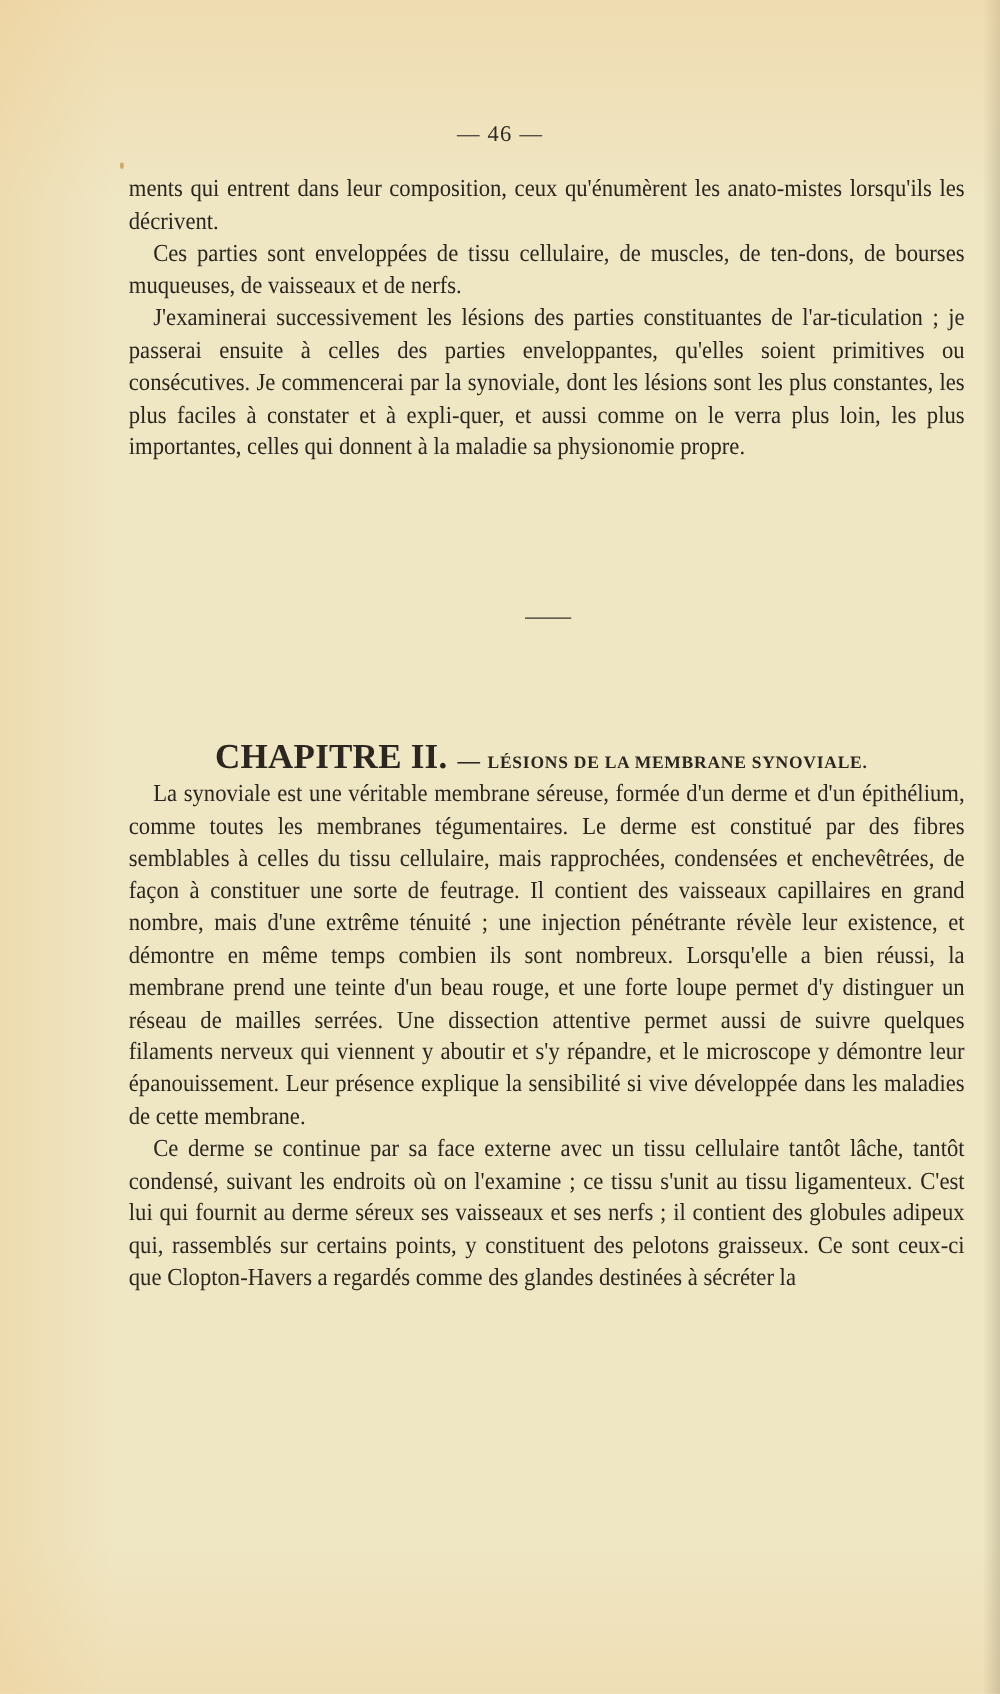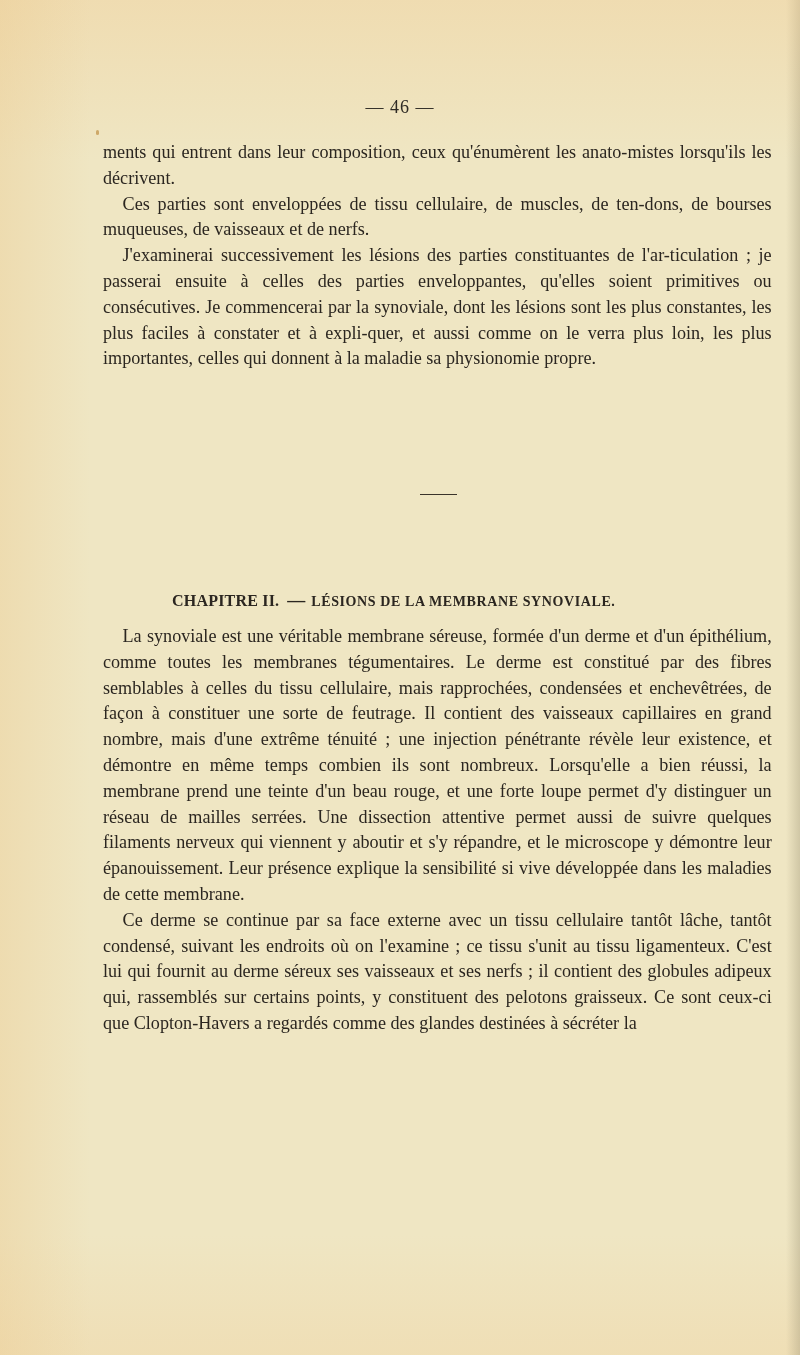--- a/index.html
+++ b/index.html
@@ -67,21 +67,21 @@
       border-top: 1.5px solid #3a342b;
     }
     .chapter-heading {
       position: absolute;
       top: 590px;
       left: 172px;
       white-space: nowrap;
       color: #2b2620;
     }
     .chapter-main {
-      font-size: 16px;
+      font-size: 28px;
       font-weight: bold;
       letter-spacing: 0.2px;
     }
     .chapter-dash {
       font-size: 18px;
       font-weight: bold;
       margin: 0 6px 0 8px;
     }
     .chapter-sub {
       font-size: 14px;

